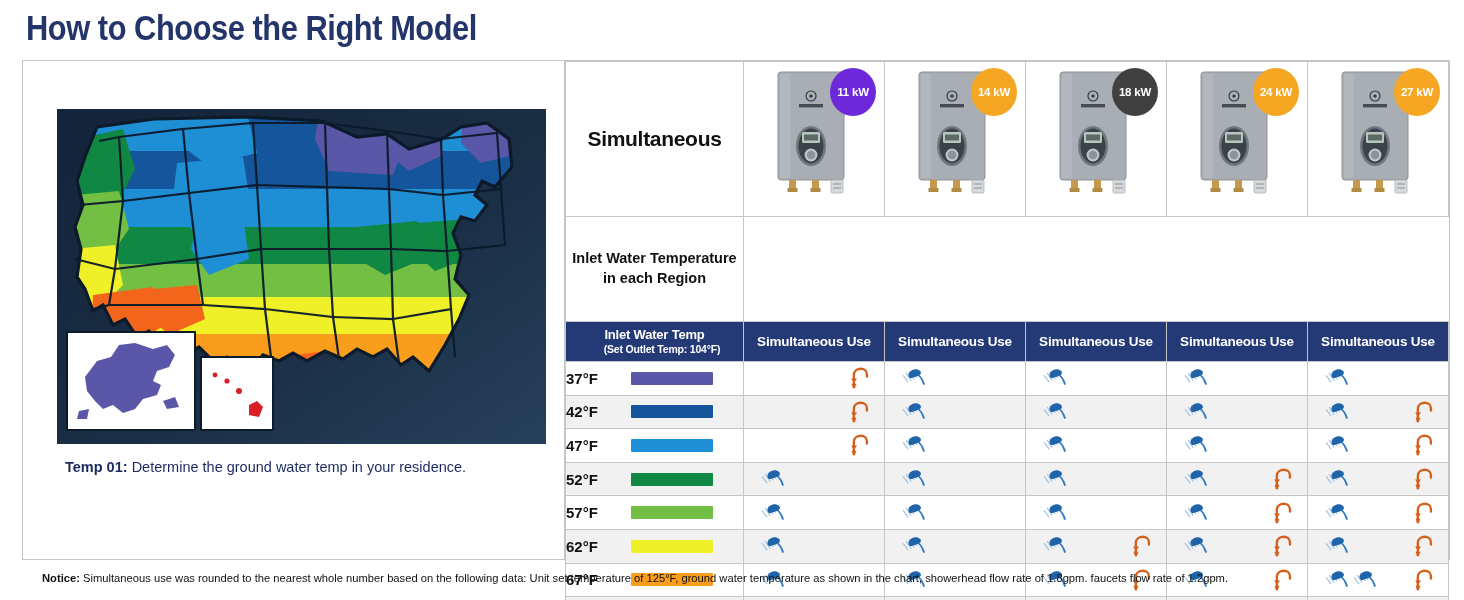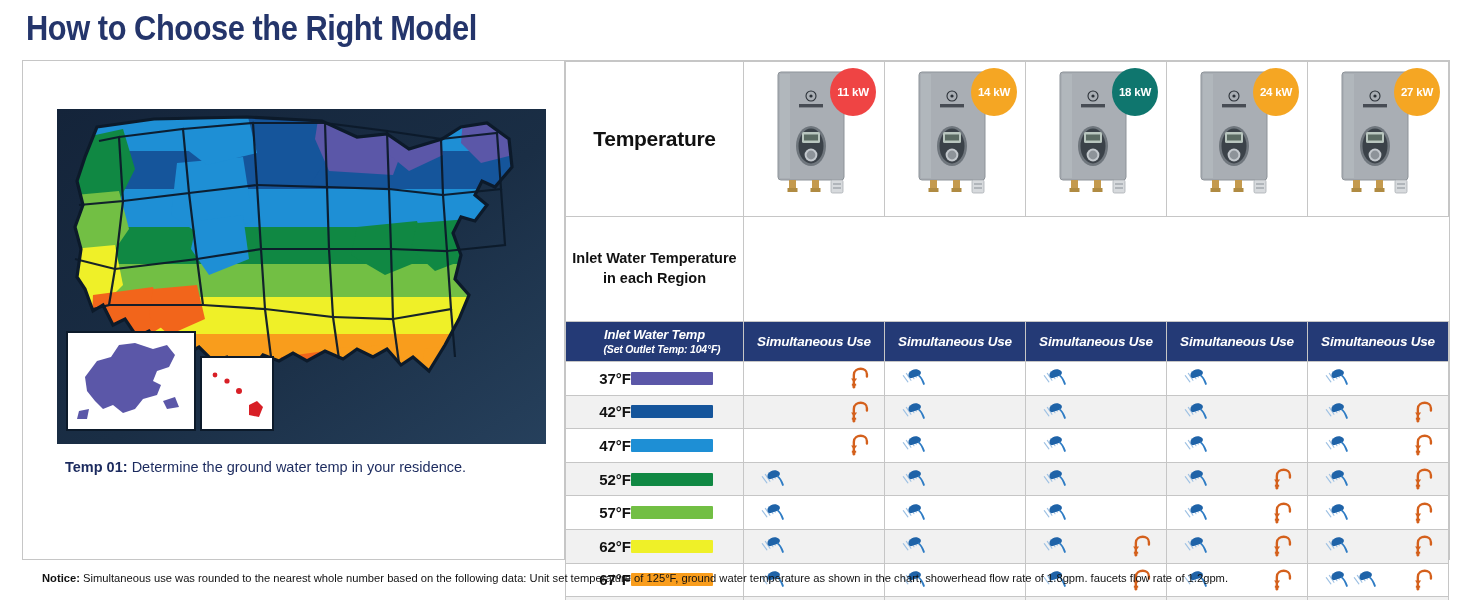--- a/index.html
+++ b/index.html
@@ -139,40 +139,39 @@
 
   .blue-head {
     background: #243a76;
     color: #ffffff;
     height: 40px;
     text-align: center;
     font-size: 13.5px;
     font-weight: 700;
     letter-spacing: -0.2px;
     border-color: #243a76;
-    font-style: italic;
   }
   .blue-head.inlet {
     font-size: 13px;
     line-height: 1.25;
   }
   .blue-head .sub {
     display:block;
     font-size: 10.5px;
     font-weight: 700;
     padding-left: 15px;
   }
 
   tr.data-row td { height: 33.6px; }
   tr.stripe td { background: #f1f1f1; }
 
   .temp-cell {
     display: flex;
     align-items: center;
-    justify-content: flex-end;
+    justify-content: space-between;
     padding-right: 30px;
     height: 100%;
   }
   .temp-text {
     font-size: 15px;
     font-weight: 700;
     color: #111;
   }
   .temp-bar {
     width: 82px; height: 13px;
@@ -328,24 +327,24 @@
         <colgroup>
           <col class="col-label">
             <col class="col-unit">
             <col class="col-unit">
           <col class="col-unit">
             <col class="col-unit">
             <col class="col-unit">
         </colgroup>
         <tbody id="table-body">
             <tr>
-              <td class="appearances-cell" rowspan="2">Temperature</td>
+              <td class="appearances-cell" rowspan="2">Simultaneous</td>
               <td class="product-cell" rowspan="2">
       <div class="product-inner">
-        <span class="kw-badge" style="background:#ef4444">11 kW</span>
+        <span class="kw-badge" style="background:#6d28d9">11 kW</span>
         <svg viewBox="0 0 96 142" width="96" height="142">
     <rect x="12" y="6" width="66" height="108" rx="3" fill="#a9aeb4"></rect>
     <rect x="12" y="6" width="66" height="108" rx="3" fill="none" stroke="#8d9399" stroke-width="1"></rect>
     <rect x="14" y="8" width="10" height="104" fill="#b8bdc2" opacity="0.6"></rect>
     <circle cx="45" cy="30" r="5" fill="none" stroke="#2b3138" stroke-width="1.1"></circle>
     <circle cx="45" cy="30" r="1.6" fill="#2b3138"></circle>
     <rect x="33" y="38" width="24" height="3.4" fill="#2b3138" opacity="0.78"></rect>
     <ellipse cx="45" cy="80" rx="15" ry="20" fill="#6f767d"></ellipse>
     <ellipse cx="45" cy="80" rx="12.5" ry="17.5" fill="#3b4249"></ellipse>
     <rect x="36" y="66" width="18" height="11" rx="1.5" fill="#b9c6bf"></rect>
@@ -381,21 +380,21 @@
     <rect x="21.5" y="122" width="10" height="4" fill="#b08b42"></rect>
     <rect x="46" y="114" width="7" height="9" fill="#c49a4e"></rect>
     <rect x="44.5" y="122" width="10" height="4" fill="#b08b42"></rect>
     <rect x="65" y="114" width="12" height="13" rx="1.5" fill="#d7dadd" stroke="#a9aeb4" stroke-width="0.8"></rect>
     <rect x="67" y="117" width="8" height="2" fill="#b0b5ba"></rect>
     <rect x="67" y="121" width="8" height="2" fill="#b0b5ba"></rect>
   </svg>
       </div></td>
               <td class="product-cell" rowspan="2">
       <div class="product-inner">
-        <span class="kw-badge" style="background:#0f766e">18 kW</span>
+        <span class="kw-badge" style="background:#404040">18 kW</span>
         <svg viewBox="0 0 96 142" width="96" height="142">
     <rect x="12" y="6" width="66" height="108" rx="3" fill="#a9aeb4"></rect>
     <rect x="12" y="6" width="66" height="108" rx="3" fill="none" stroke="#8d9399" stroke-width="1"></rect>
     <rect x="14" y="8" width="10" height="104" fill="#b8bdc2" opacity="0.6"></rect>
     <circle cx="45" cy="30" r="5" fill="none" stroke="#2b3138" stroke-width="1.1"></circle>
     <circle cx="45" cy="30" r="1.6" fill="#2b3138"></circle>
     <rect x="33" y="38" width="24" height="3.4" fill="#2b3138" opacity="0.78"></rect>
     <ellipse cx="45" cy="80" rx="15" ry="20" fill="#6f767d"></ellipse>
     <ellipse cx="45" cy="80" rx="12.5" ry="17.5" fill="#3b4249"></ellipse>
     <rect x="36" y="66" width="18" height="11" rx="1.5" fill="#b9c6bf"></rect>

